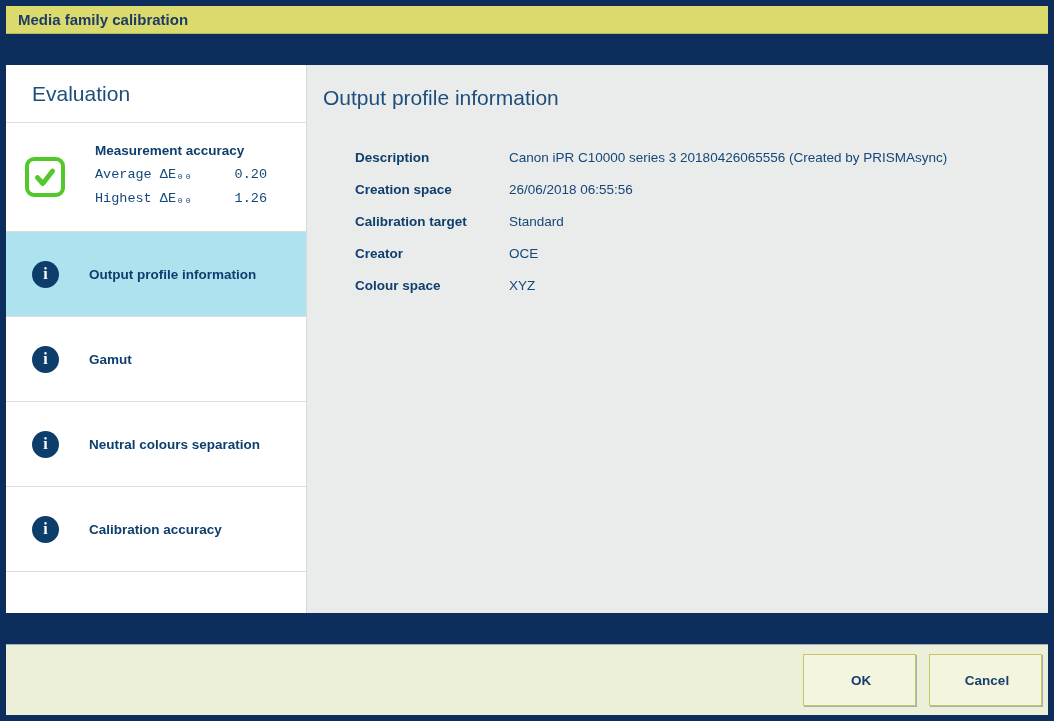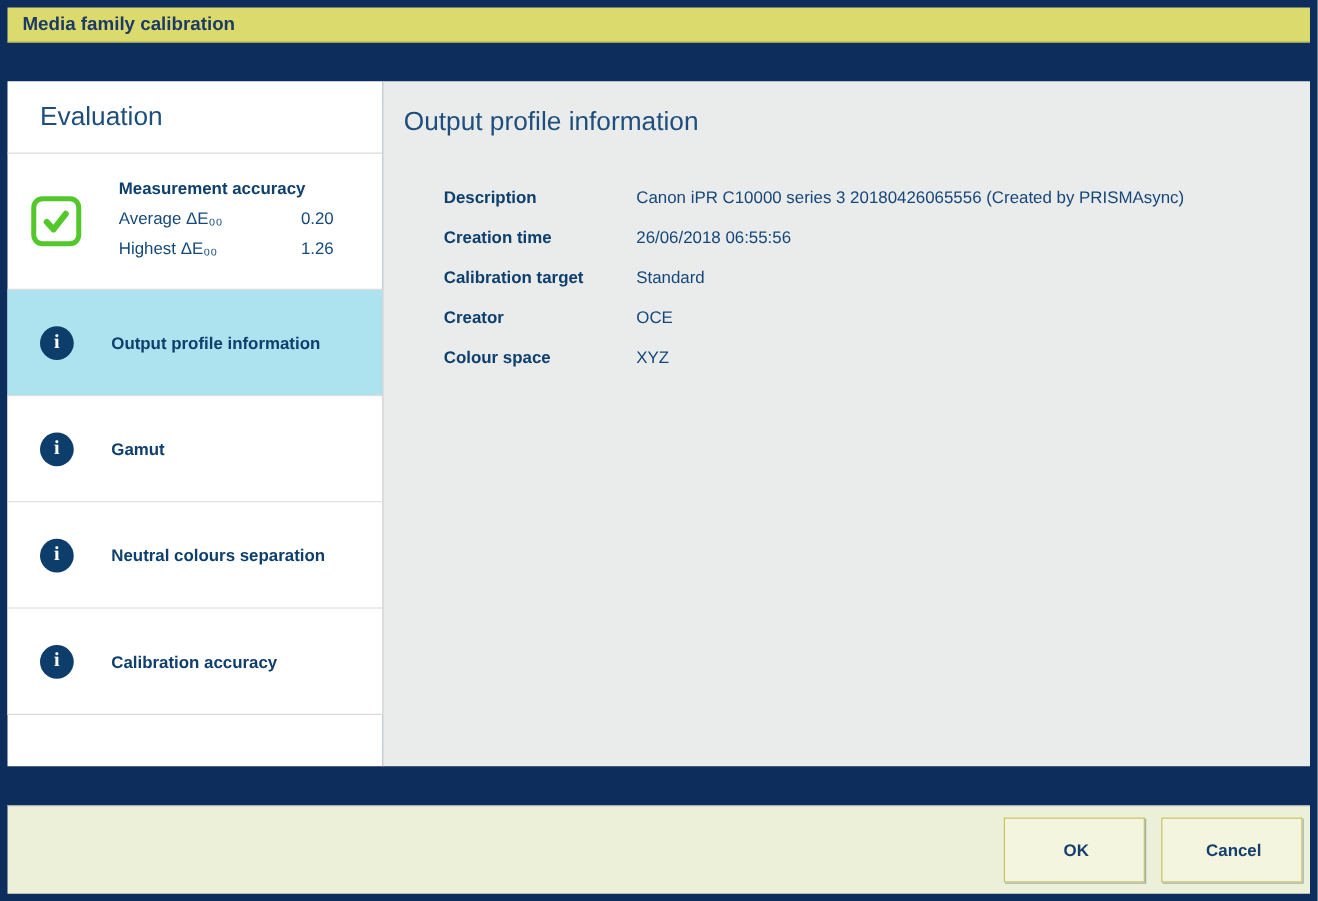--- a/index.html
+++ b/index.html
@@ -50,21 +50,21 @@
     display:flex; align-items:center; justify-content:center;
     flex:0 0 auto;
   }
   .measure-text { margin-left:30px; width:172px; }
   .measure-title {
     font-weight:bold; color:#0e3f6d; font-size:13.5px;
     margin-bottom:5px;
   }
   .measure-row {
     display:flex; justify-content:space-between;
-    color:#14497a; font-size:13.5px; line-height:24px;
+    color:#14497a; font-size:13.5px; line-height:24px;font-family:Liberation Mono, monospace;
   }
   .nav-item {
     height:85px; flex:0 0 85px;
     display:flex; align-items:center;
     padding-left:26px;
     border-bottom:1px solid #dcdcdc;
     cursor:pointer;
     background:#ffffff;
   }
   .nav-item.selected { background:#ace3ef; }
@@ -193,21 +193,21 @@
 
     <div class="main">
       <div class="main-title">Output profile information</div>
 
       <div class="fields">
         <div class="field-row">
           <span class="field-label">Description</span>
           <span class="field-value">Canon iPR C10000 series 3 20180426065556 (Created by PRISMAsync)</span>
         </div>
         <div class="field-row">
-          <span class="field-label">Creation time</span>
+          <span class="field-label">Creation space</span>
           <span class="field-value">26/06/2018 06:55:56</span>
         </div>
         <div class="field-row">
           <span class="field-label">Calibration target</span>
           <span class="field-value">Standard</span>
         </div>
         <div class="field-row">
           <span class="field-label">Creator</span>
           <span class="field-value">OCE</span>
         </div>

